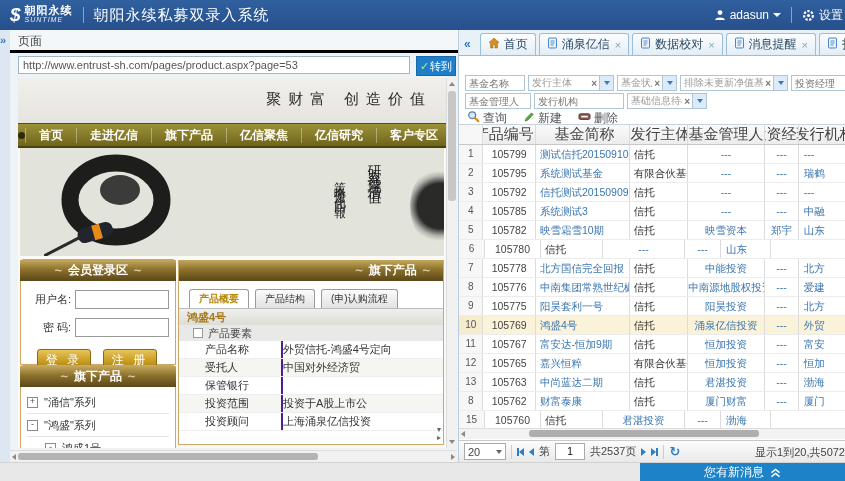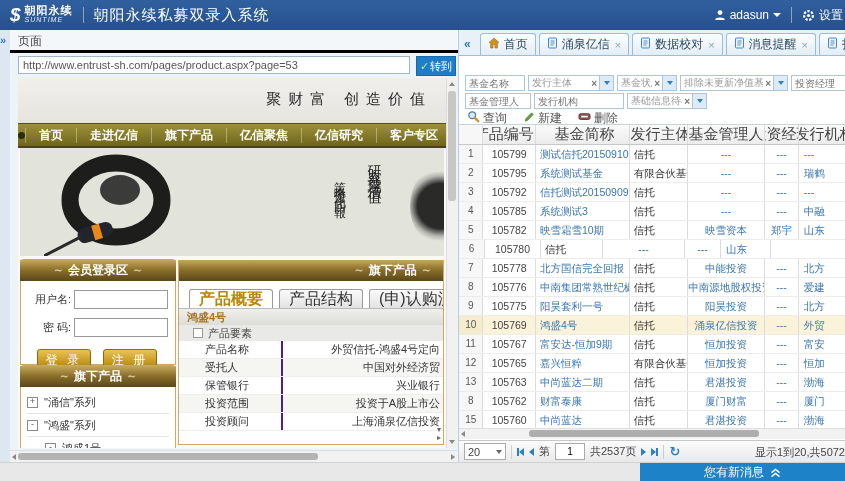--- a/index.html
+++ b/index.html
@@ -51,40 +51,40 @@
   .banner{position:absolute;left:2px;top:70px;width:424px;height:108px;background:#e2e3db;overflow:hidden;}
   .vtext{position:absolute;writing-mode:vertical-rl;font-family:"DejaVu Serif","Liberation Serif",serif;
          color:#1c1c1c;letter-spacing:5px;}
   .blob-right{position:absolute;right:-26px;top:18px;width:60px;height:80px;border-radius:50%;
               background:radial-gradient(circle,#2a2a28 0 45%,rgba(40,40,40,.25) 60%,transparent 70%);}
   
   .gold-box{position:absolute;background:#fff;border:1px solid #cfa868;border-top:none;}
   .gold-head{height:22px;background:linear-gradient(#c9ad62,#8a6f2a 50%,#5a471a);border-radius:4px 4px 0 0;
              color:#fff;font-weight:bold;font-size:12px;display:flex;align-items:center;margin:-1px -1px 0 -1px;}
   .flour{color:rgba(255,255,230,.65);font-size:11px;margin:0 5px;}
-  .login-row{display:flex;align-items:center;margin:9px 6px 0 6px;}
+  .login-row{display:flex;align-items:center;margin:9px 6px 0 6px;justify-content:space-between;}
   .login-row label{width:44px;text-align:right;font-size:11px;color:#333;}
   .login-row input{width:88px;height:15px;border:1px solid #999;margin-left:3px;}
   .login-btns{display:flex;gap:12px;margin:12px 0 0 16px;}
   .gbtn{width:52px;height:20px;background:linear-gradient(#e8c45a,#c99c22 55%,#a77c12);border:1px solid #8a6a14;
         border-radius:3px;color:#fff;font-weight:normal;font-size:12px;display:flex;align-items:center;justify-content:center;
         letter-spacing:3px;cursor:pointer;}
   
   .ptabs{display:flex;gap:6px;margin:8px 0 0 10px;}
-  .ptab{height:18px;line-height:18px;padding:0 9px;font-size:16px;border:1px solid #9a9a9a;border-bottom:none;
+  .ptab{height:18px;line-height:18px;padding:0 9px;font-size:10px;border:1px solid #9a9a9a;border-bottom:none;
         border-radius:3px 3px 0 0;background:linear-gradient(#fbfbfb,#e2e2e2);color:#333;cursor:pointer;white-space:nowrap;}
   .ptab.active{background:#fff;color:#b8860b;font-weight:bold;}
   .pname{height:16px;line-height:16px;background:linear-gradient(#efefec,#ddddd8);color:#a5791c;font-weight:bold;
          font-size:11px;padding-left:8px;border-top:1px solid #bbb;}
   .psec{height:16px;line-height:16px;background:#e9e9e7;font-size:11px;color:#444;padding-left:14px;display:flex;align-items:center;gap:5px;}
   .cbx{width:8px;height:8px;border:1px solid #999;background:#fff;display:inline-block;}
   .prow{height:17px;line-height:17px;display:flex;font-size:11px;border-bottom:1px solid #eee;}
   .prow.alt{background:#f5f5f2;}
   .plab{width:104px;padding-left:26px;color:#333;border-right:2px solid #4c1d95;box-sizing:border-box;}
-  .pval{flex:1;text-align:right;padding-right:3px;color:#333;white-space:nowrap;overflow:hidden;}
+  .pval{flex:1;text-align:left;padding-right:3px;color:#333;white-space:nowrap;overflow:hidden;}
   .pscroll{position:absolute;right:2px;bottom:2px;color:#666;font-size:8px;line-height:8px;}
   
   .titem{display:flex;align-items:center;gap:6px;height:22px;border-bottom:1px solid #e4e4e2;font-size:11px;color:#333;cursor:pointer;}
   .texp{width:9px;height:9px;border:1px solid #8a8a8a;background:#fff;font-size:9px;line-height:7px;text-align:center;color:#555;flex:0 0 auto;}
   
   .vscroll{position:absolute;left:436px;top:48px;width:11px;height:370px;background:#f1f1f1;border-left:1px solid #ddd;box-sizing:border-box;}
   .vthumb{position:absolute;left:1px;top:13px;width:8px;height:110px;background:#c7c7c7;border-radius:3px;}
   .tri.up-g{border-left:3px solid transparent;border-right:3px solid transparent;border-bottom:4px solid #888;}
   .tri.dn-g{border-left:3px solid transparent;border-right:3px solid transparent;border-top:4px solid #888;}
   .tri.l-g{border-top:3px solid transparent;border-bottom:3px solid transparent;border-right:4px solid #888;}
@@ -273,21 +273,20 @@
             <div class="prow">
               <span class="plab">产品名称</span>
               <span class="pval">外贸信托-鸿盛4号定向</span>
             </div>
             <div class="prow alt">
               <span class="plab">受托人</span>
               <span class="pval">中国对外经济贸</span>
             </div>
             <div class="prow">
               <span class="plab">保管银行</span>
-              <span class="pval">兴业银行</span>
             </div>
             <div class="prow alt">
               <span class="plab">投资范围</span>
               <span class="pval">投资于A股上市公</span>
             </div>
             <div class="prow">
               <span class="plab">投资顾问</span>
               <span class="pval">上海涌泉亿信投资</span>
             </div>
           </div>
@@ -567,21 +566,20 @@
             <div class="gc c1">105762</div>
             <div class="gc c2">财富泰康</div>
             <div class="gc c3">信托</div>
             <div class="gc c4">厦门财富</div>
             <div class="gc c5">---</div>
             <div class="gc c6">厦门</div>
           </div>
           <div class="grow">
             <div class="gc c0">15</div>
             <div class="gc c1">105760</div>
-            <div class="gc c2">中尚蓝达</div>
             <div class="gc c3">信托</div>
             <div class="gc c4">君湛投资</div>
             <div class="gc c5">---</div>
             <div class="gc c6">渤海</div>
           </div>
           <div class="grow hl">
             <div class="gc c0">16</div>
             <div class="gc c1">105759</div>
             <div class="gc c2">嘉兴吉睿</div>
             <div class="gc c3">有限合伙基金</div>

